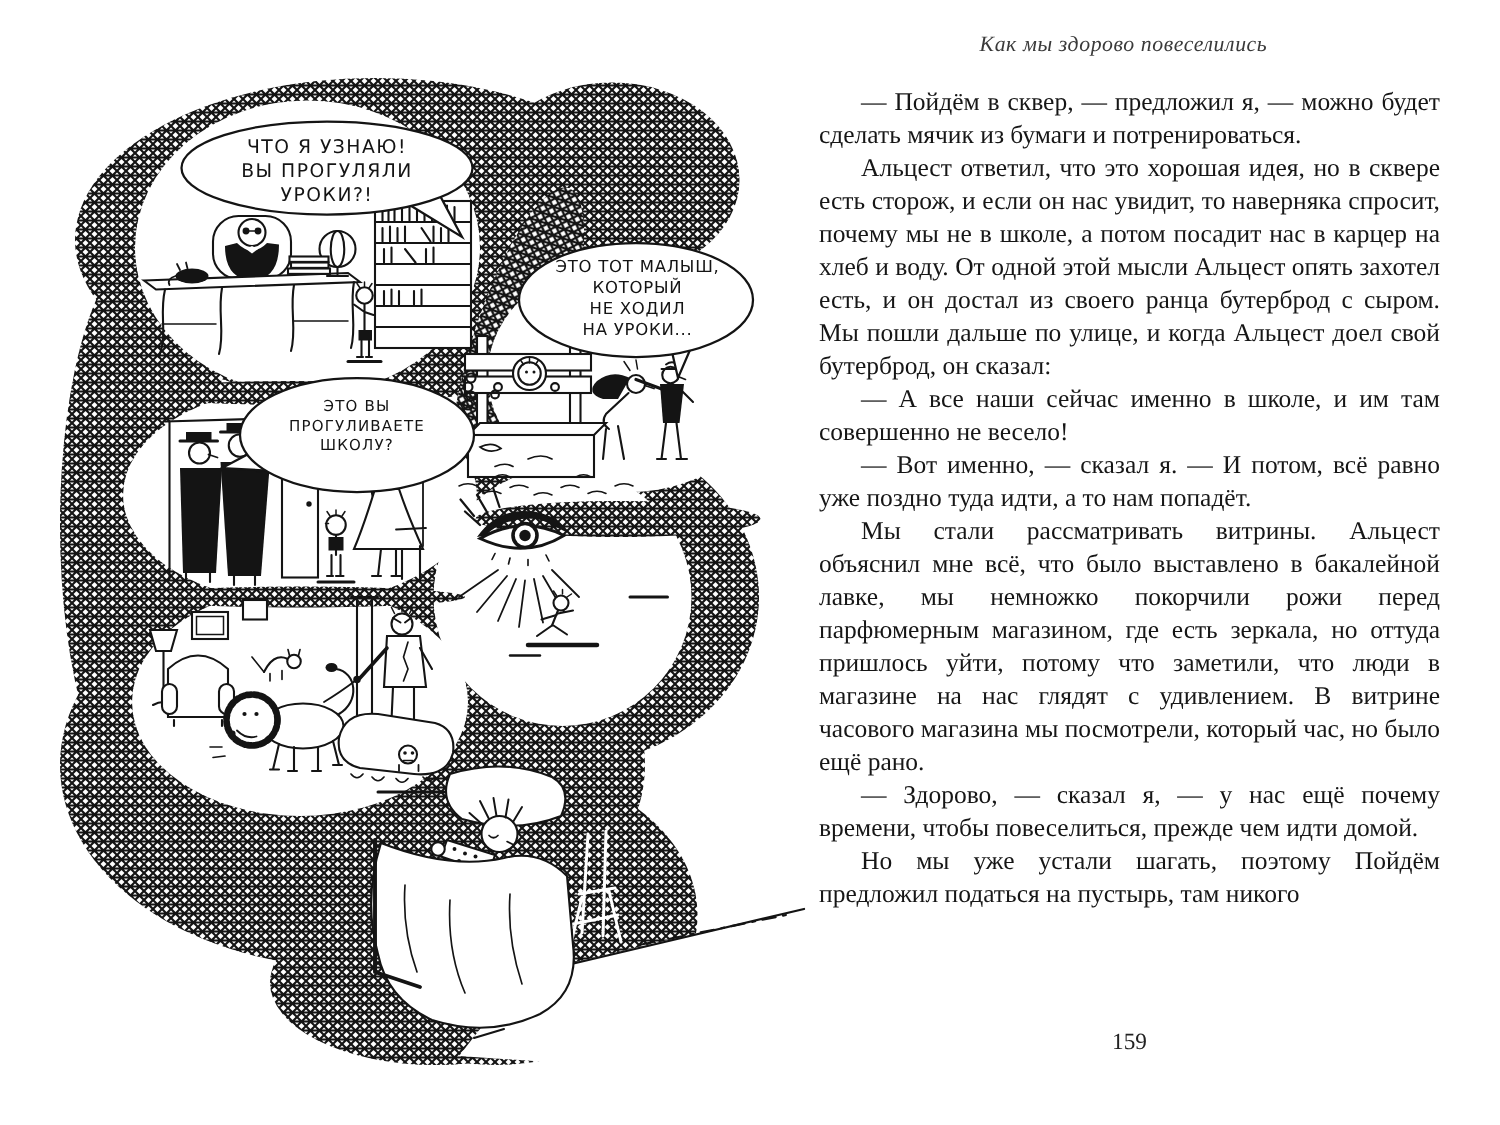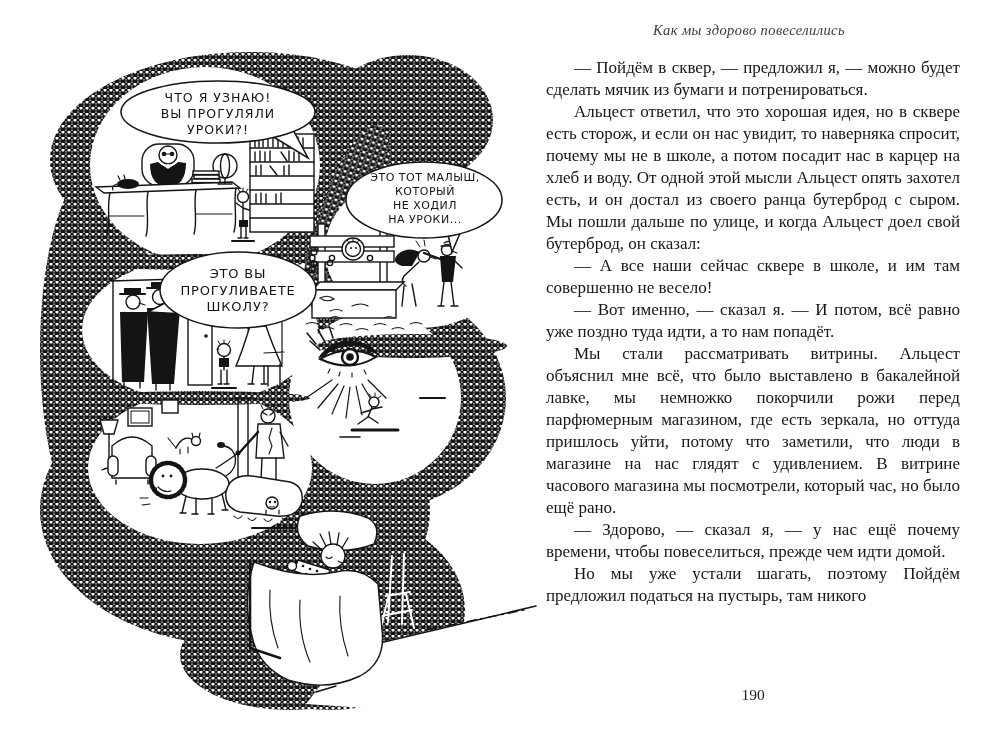--- a/index.html
+++ b/index.html
@@ -14,21 +14,21 @@
        margin:0;color:#161616;}
   .pagenum{position:absolute;left:546px;top:686px;width:414px;text-align:center;
        font:15.5px "Liberation Serif",serif;color:#222;}
   
   .illo{position:absolute;left:0;top:0;width:540px;height:750px;}
   .illo svg{position:absolute;left:0;top:0;}
   .bub{position:absolute;font-family:"DejaVu Sans",sans-serif;color:#141414;
        text-align:center;white-space:pre-line;line-height:1.28;}
   .bub1{left:128px;top:90px;width:180px;font-size:12.5px;letter-spacing:1px;}
   .bub2{left:352px;top:171px;width:146px;font-size:11px;letter-spacing:.5px;}
-  .bub3{left:166px;top:266px;width:144px;font-size:13px;letter-spacing:.8px;}
+  .bub3{left:166px;top:266px;width:144px;font-size:10px;letter-spacing:.8px;}
 </style>
 </head>
 <body>
 
 <div class="page">
 
   <div class="illo">
     <svg width="540" height="750" viewBox="0 0 540 750">
       <defs>
         <pattern id="xh" width="6" height="6" patternUnits="userSpaceOnUse">
@@ -352,21 +352,21 @@
     <div class="bub bub3">ЭТО ВЫ
 ПРОГУЛИВАЕТЕ
 ШКОЛУ?</div>
   </div>
 
   <div class="running-header">Как мы здорово повеселились</div>
 
   <div class="textcol">
     <p>— Пойдём в сквер, — предложил я, — можно будет сделать мячик из бумаги и потренироваться.</p>
     <p>Альцест ответил, что это хорошая идея, но в сквере есть сторож, и если он нас увидит, то наверняка спросит, почему мы не в школе, а потом посадит нас в карцер на хлеб и воду. От одной этой мысли Альцест опять захотел есть, и он достал из своего ранца бутерброд с сыром. Мы пошли дальше по улице, и когда Альцест доел свой бутерброд, он сказал:</p>
-    <p>— А все наши сейчас сквере в школе, и им там совершенно не весело!</p>
+    <p>— А все наши сейчас именно в школе, и им там совершенно не весело!</p>
     <p>— Вот именно, — сказал я. — И потом, всё равно уже поздно туда идти, а то нам попадёт.</p>
     <p>Мы стали рассматривать витрины. Альцест объяснил мне всё, что было выставлено в бакалейной лавке, мы немножко покорчили рожи перед парфюмерным магазином, где есть зеркала, но оттуда пришлось уйти, потому что заметили, что люди в магазине на нас глядят с удивлением. В витрине часового магазина мы посмотрели, который час, но было ещё рано.</p>
     <p>— Здорово, — сказал я, — у нас ещё почему времени, чтобы повеселиться, прежде чем идти домой.</p>
     <p>Но мы уже устали шагать, поэтому Пойдём предложил податься на пустырь, там никого</p>
   </div>
 
-  <div class="pagenum">190</div>
+  <div class="pagenum">159</div>
 </div>
 
 </body></html>

